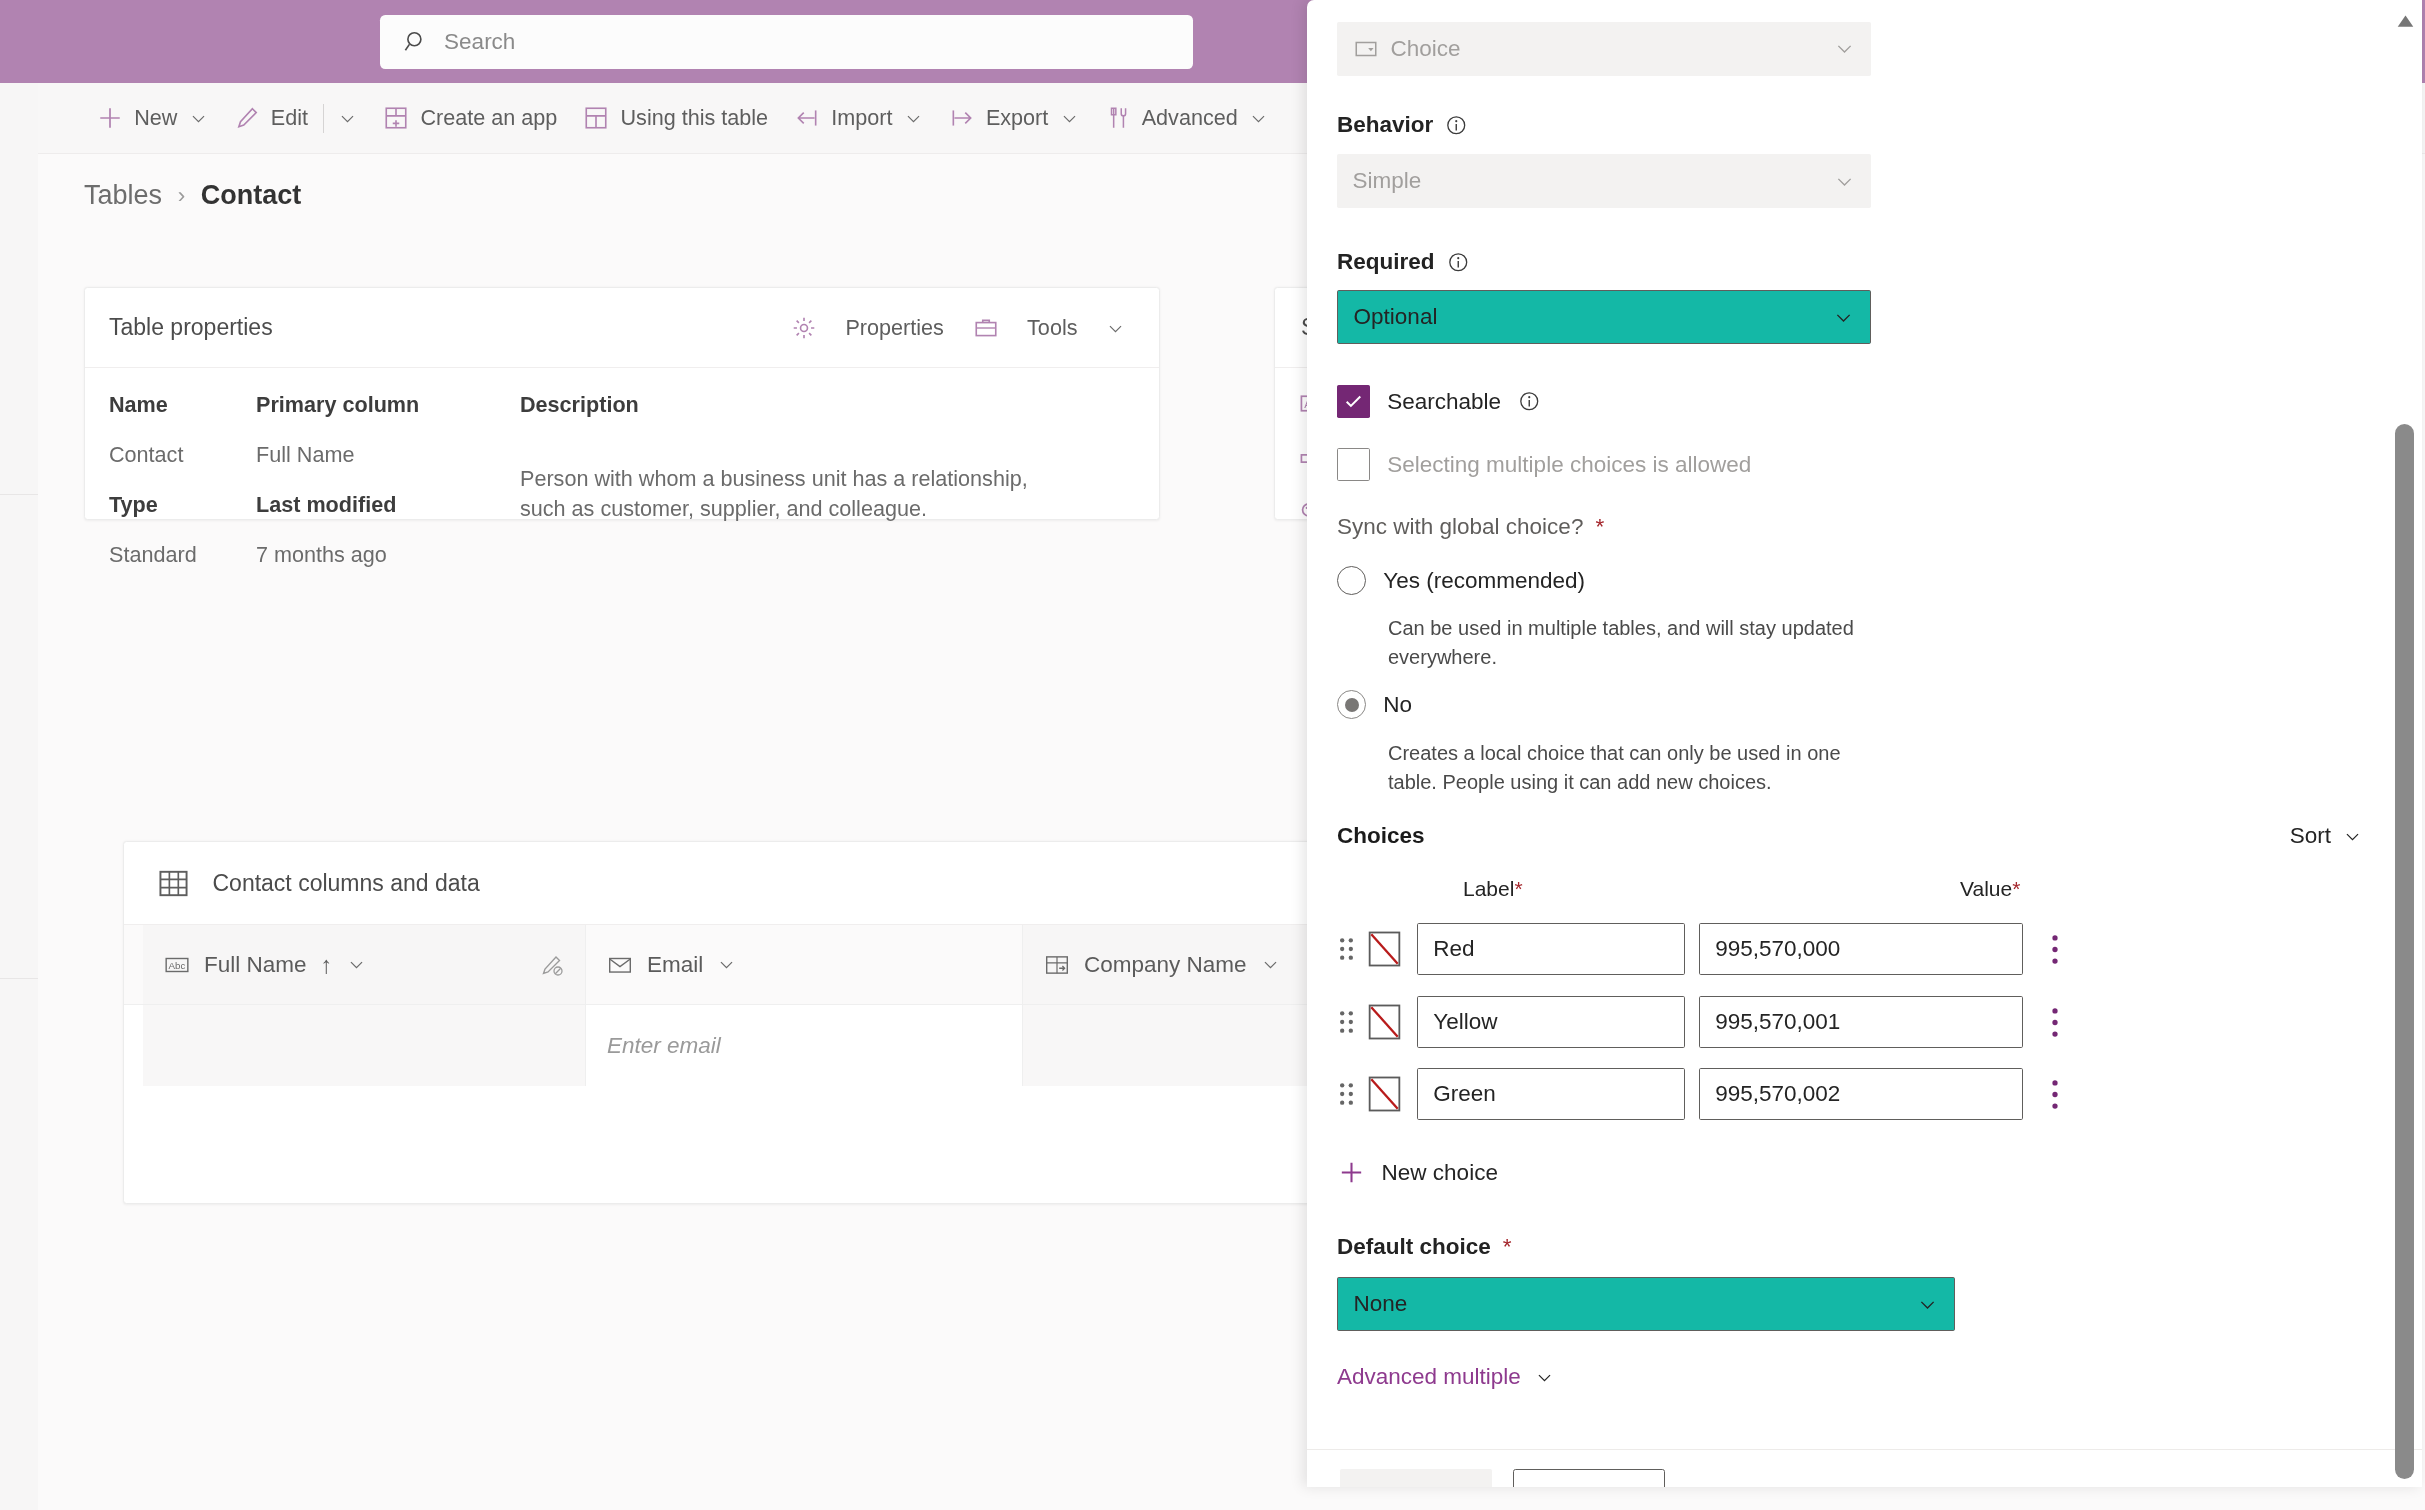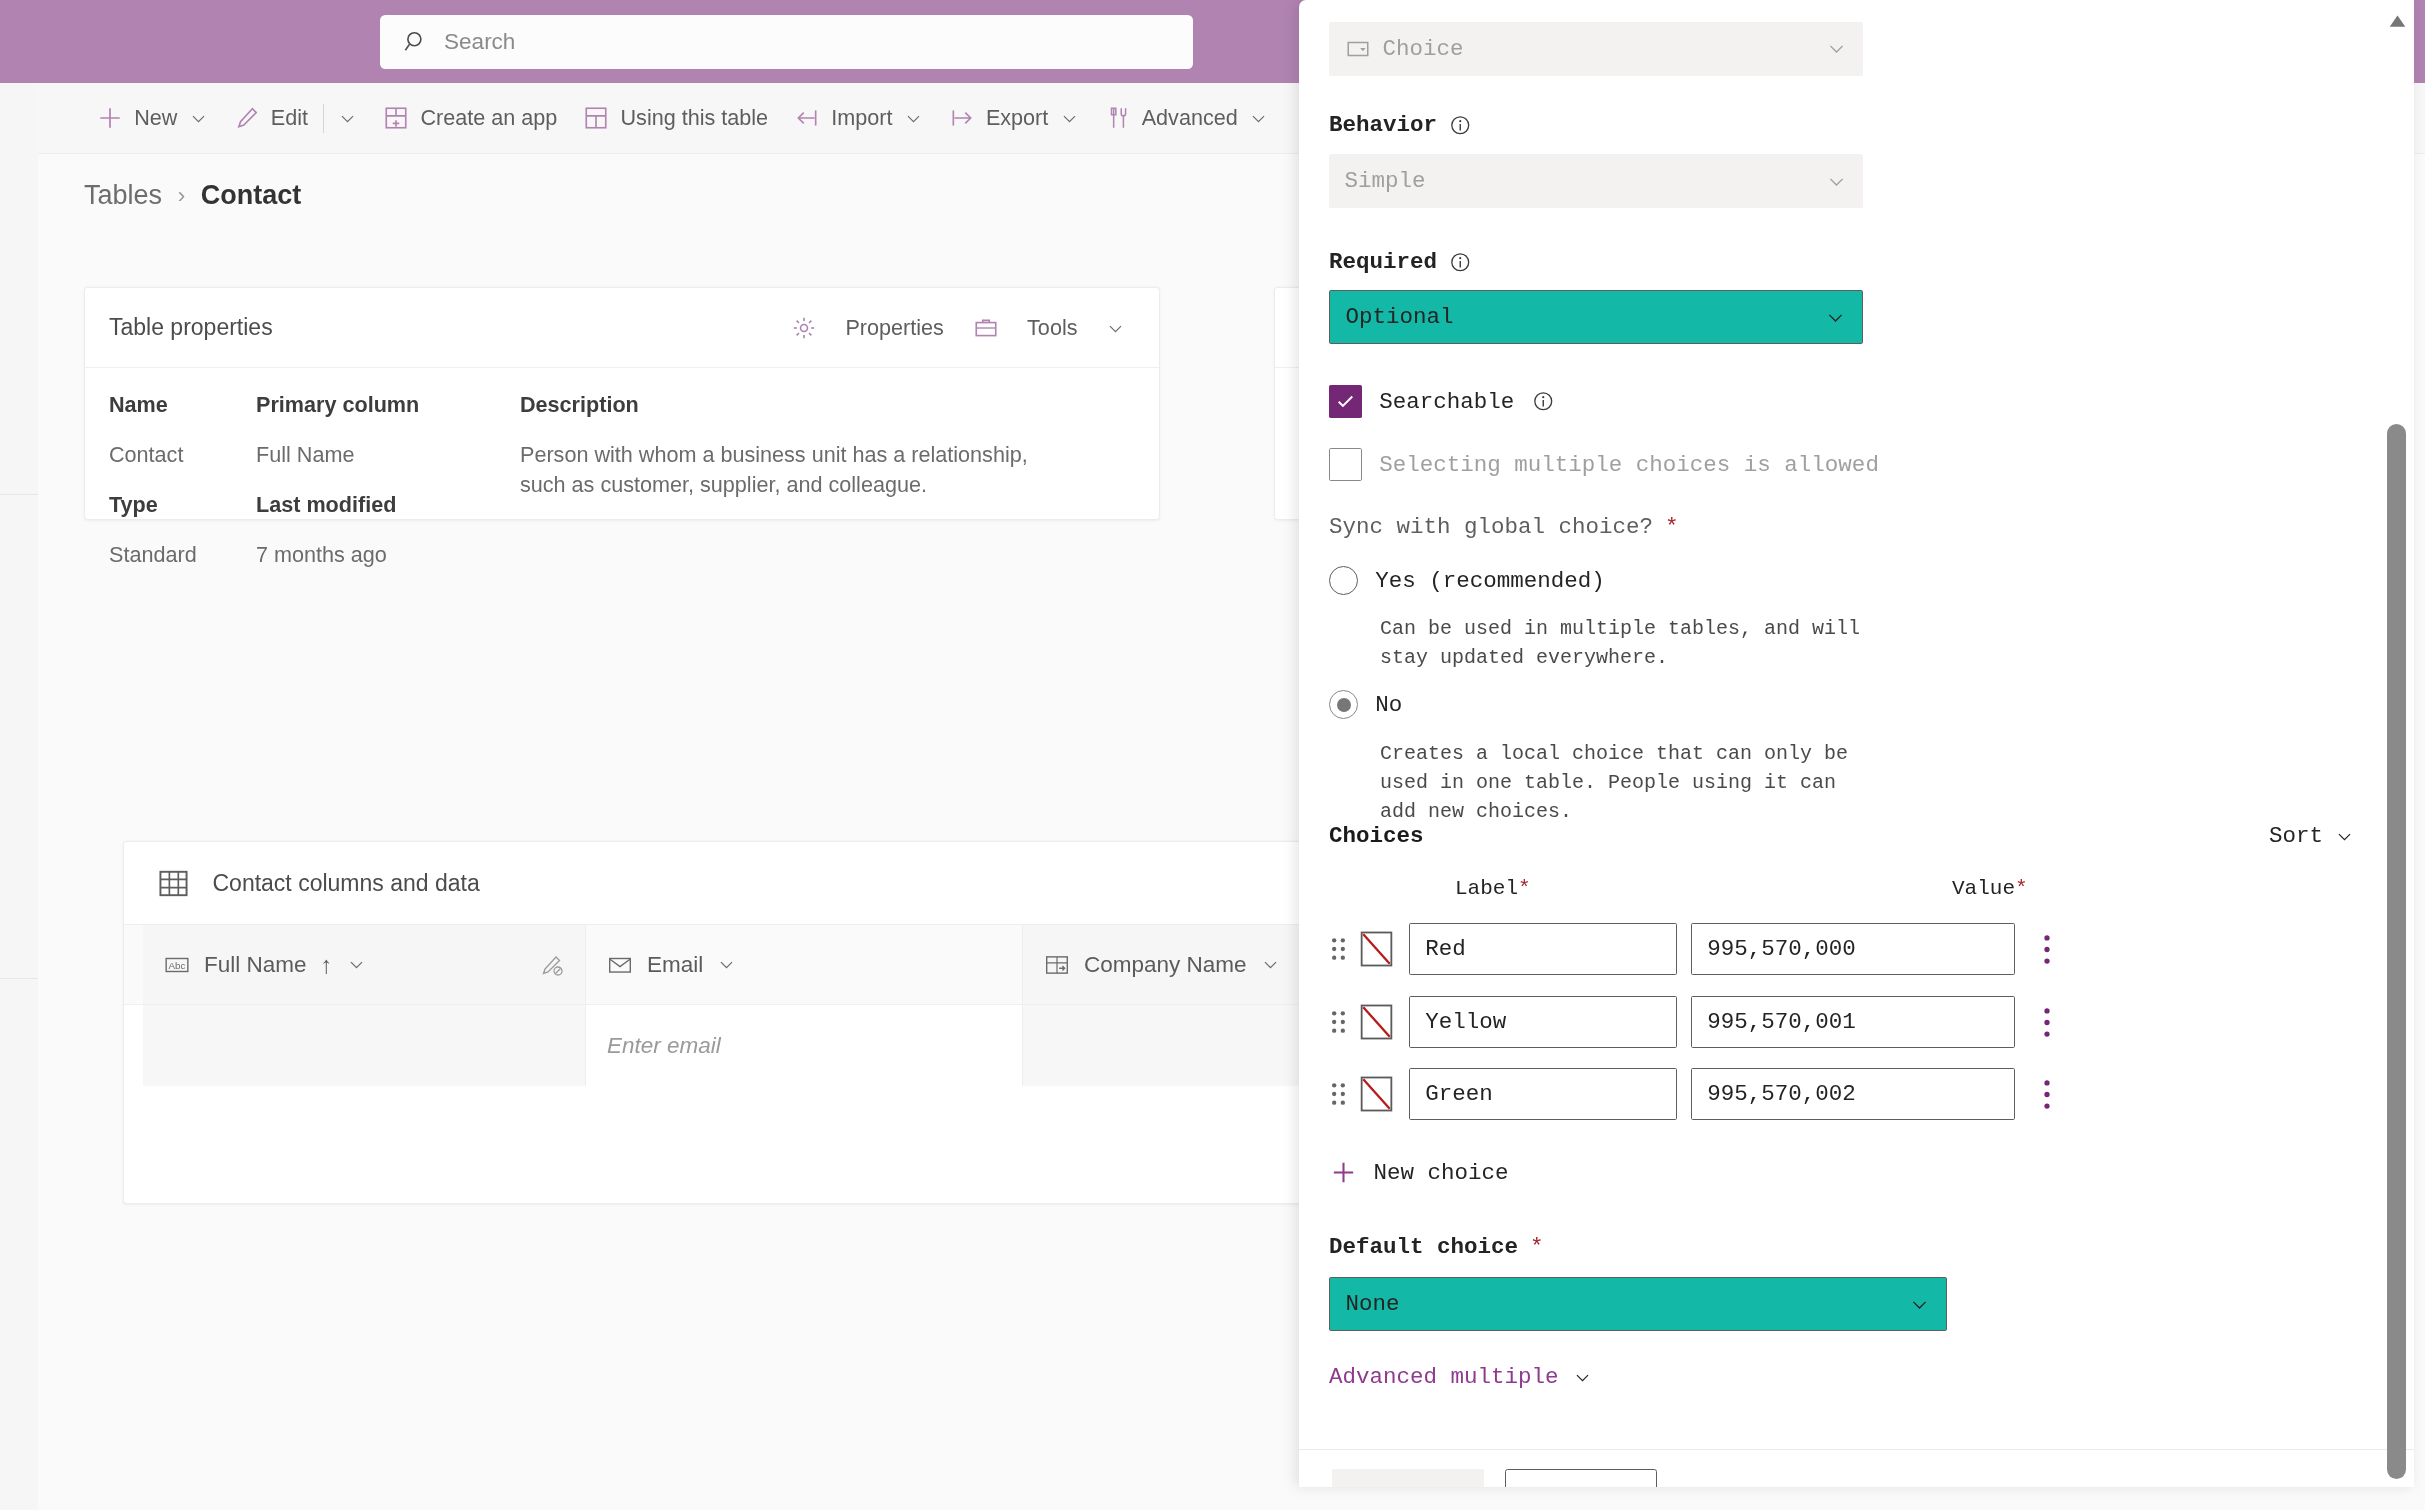--- a/index.html
+++ b/index.html
@@ -81,21 +81,21 @@
 
   .props-grid {
     display: flex; padding: 24px 24px 0 24px; gap: 0;
   }
   .pcol { display: flex; flex-direction: column; }
   .pcol.c1 { width: 147px; }
   .pcol.c2 { width: 264px; }
   .pcol.c3 { width: 553px; }
   .p-h { font-size: 21.6px; color: #3d3d3d; font-weight: 700; margin-bottom: 21.6px; }
   .p-v { font-size: 21.6px; color: #6b6b6b; margin-bottom: 23px; line-height: 1.38; }
-  .p-desc { font-size: 21.6px; color: #6b6b6b; line-height: 1.42; }
+  .p-desc { font-size: 21.6px; color: #6b6b6b; line-height: 1.42; margin-top: 24px; }
 
   
   #schema-card { left: 1236px; top: 133px; width: 605px; height: 233px; }
   .schema-head { height: 80px; border-bottom: 0.9px solid #f0eeee; display: flex; align-items: center; padding: 0 26px; }
   .schema-title { font-size: 23px; color: #4c4c4c; }
   .schema-list { padding: 21px 0 0 24px; display: flex; flex-direction: column; gap: 26px; }
   .schema-row { display: flex; align-items: center; gap: 19px; }
   .schema-ico { width: 29px; height: 29px; flex: 0 0 auto; }
 
   
@@ -117,23 +117,23 @@
   .dg-hcell.plain { background: #fbfafa; }
   .dg-hlabel { font-size: 22.5px; color: #5b5b5b; white-space: nowrap; }
   .dg-bcell { height: 81px; display: flex; align-items: center; padding: 0 21px; background: #ffffff; }
   .dg-bcell.shade { background: #f8f7f7; }
   .dg-ph { font-size: 22.5px; color: #9a9a9a; font-style: italic; }
   .dg-type-ico { width: 26px; height: 26px; flex: 0 0 auto; }
   .dg-edit { margin-left: auto; width: 24px; height: 24px; flex: 0 0 auto; }
 
   
   .panel {
-    position: absolute; right: 12px; top: 0; width: 1115px; height: 1487px;
+    position: absolute; right: 4px; top: 0; width: 1115px; height: 1487px;
     background: #ffffff; box-shadow: -3.5px 0 14px rgba(0,0,0,0.10);
-    border-top-left-radius: 7px; overflow: hidden; font-family: Liberation Mono, monospace;
+    border-top-left-radius: 7px; overflow: hidden;
   }
   .panel-scroll { position: absolute; left: 0; top: 0; width: 1115px; height: 1487px; }
   .pf { position: absolute; }
 
   .fld-label { font-size: 22.5px; color: #232323; font-weight: 700; display: flex; align-items: center; gap: 12px; }
   .fld-label.light { color: #605e5c; font-weight: 400; }
   .req-star { color: #a4262c; font-size: 22.5px; font-weight: 400; }
   .info-ico { width: 22.5px; height: 22.5px; flex: 0 0 auto; }
 
   .ddl {

